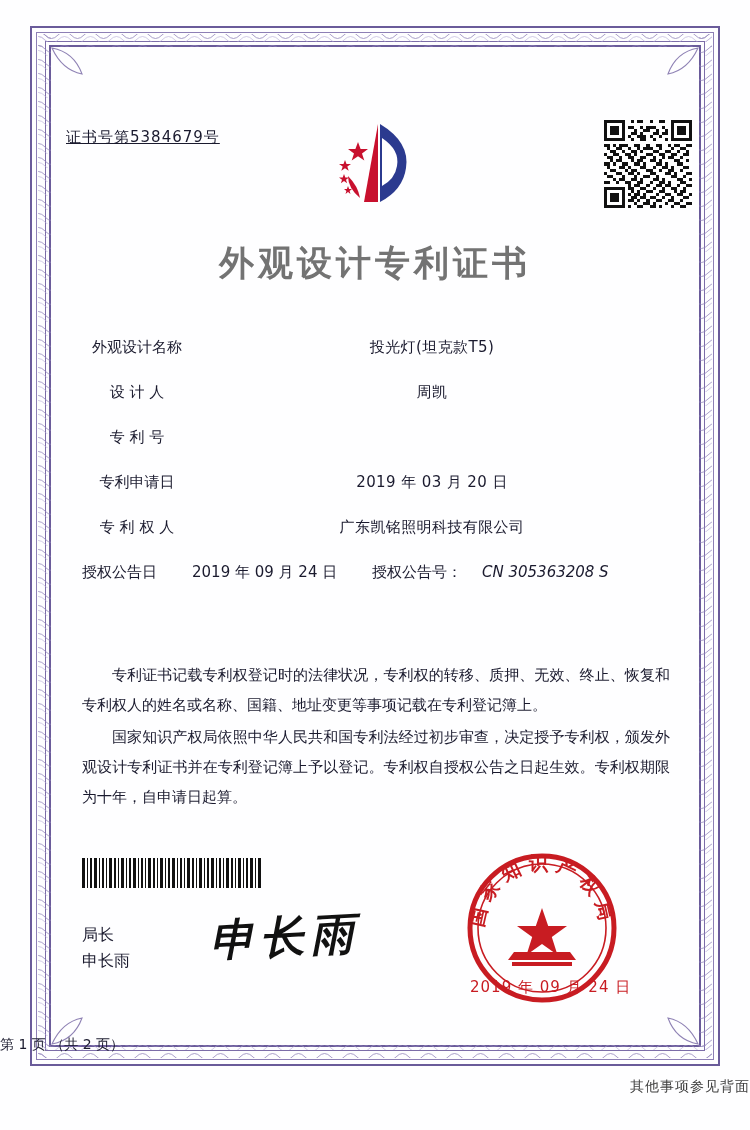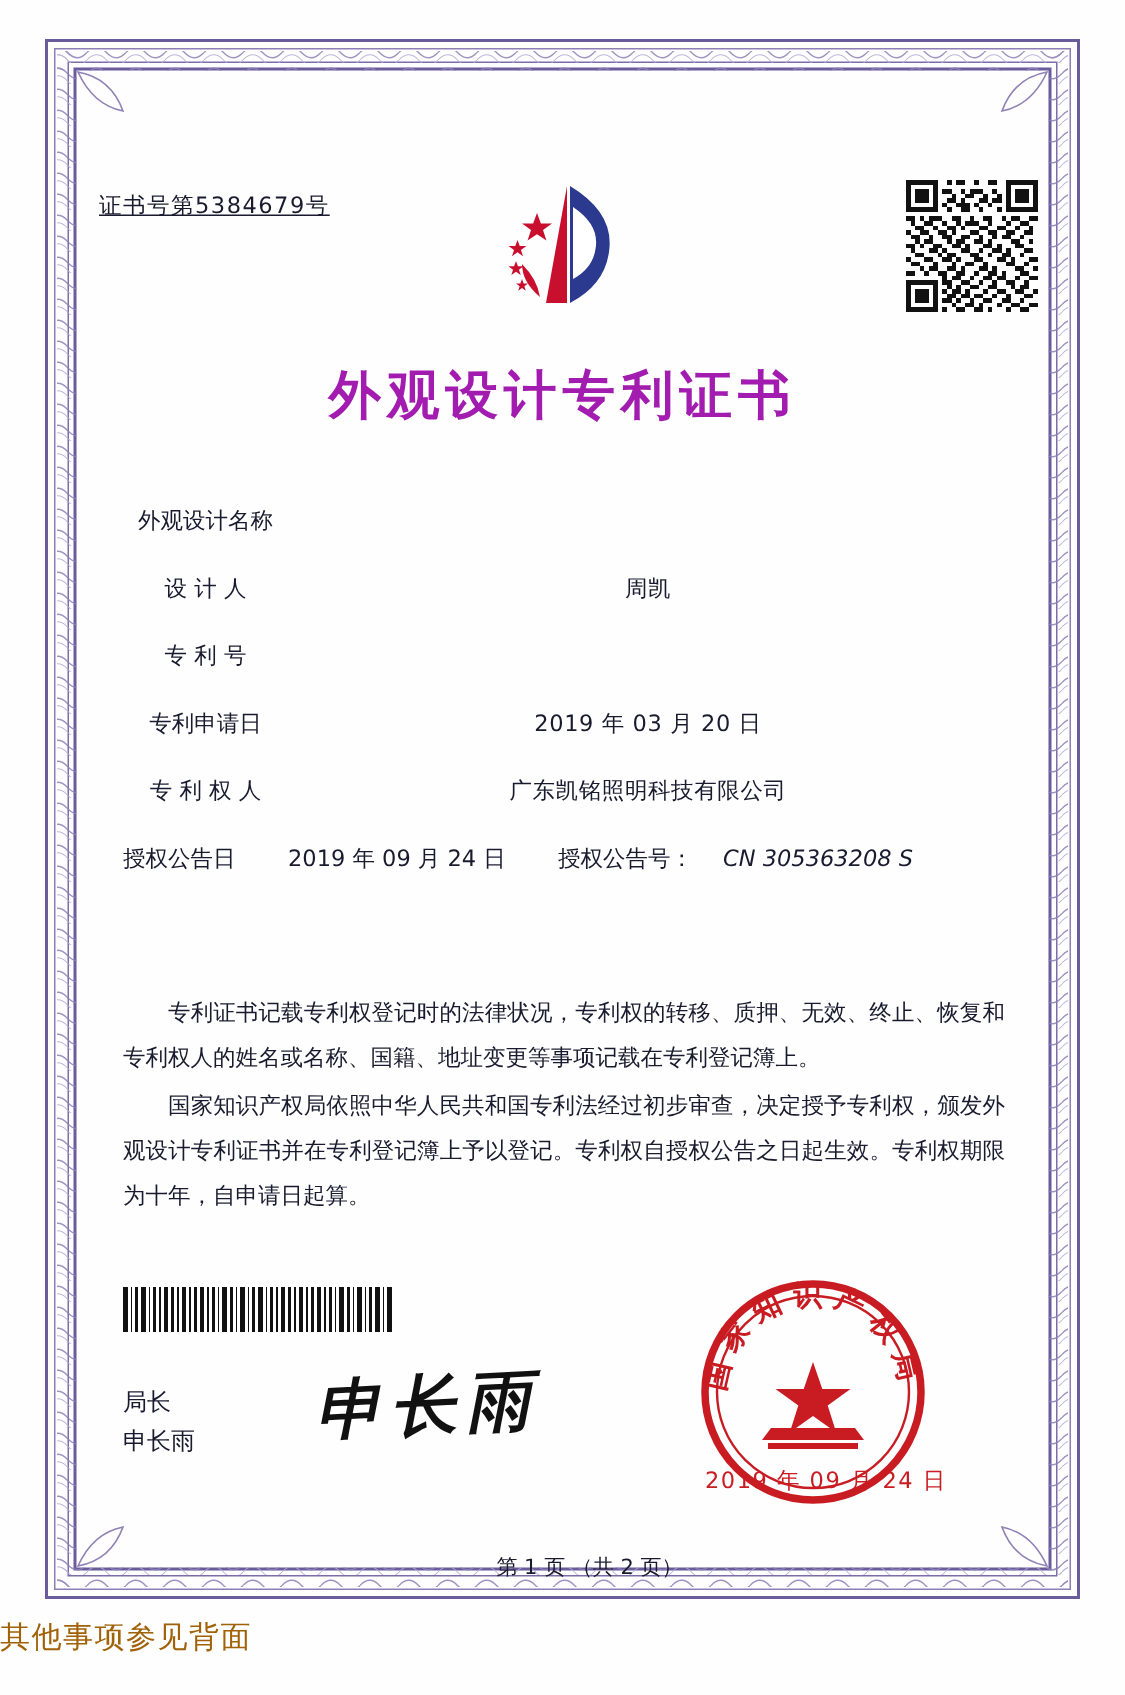--- a/index.html
+++ b/index.html
@@ -82,21 +82,21 @@
 
   .title {
     position: absolute;
     left: 0; right: 0;
     top: 240px;
     text-align: center;
     font-size: 35px;
     font-weight: bold;
     letter-spacing: 4px;
     font-family: "DejaVu Sans", sans-serif;
-    color: #a21caf;
+    color: #737373;
   }
 
   
   .fields {
     position: absolute;
     left: 82px;
     top: 338px;
     width: 590px;
   }
   .row {
@@ -186,33 +186,31 @@
     font-family: "DejaVu Sans", sans-serif;
     color: #c81c22;
     letter-spacing: 1px;
   }
 
   
   .page-no {
     position: absolute;
     left: 0; right: 0;
     top: 1036px;
-    text-align: center;
     font-size: 14px;
     font-family: "DejaVu Sans", sans-serif;
-    margin-left: 36px;
   }
   .footnote {
     position: absolute;
     left: 0; right: 0;
     top: 1078px;
-    text-align: left;
-    font-size: 20px;
-    font-family: "DejaVu Sans", sans-serif;
-    color: #a16207;
+    text-align: right;
+    font-size: 14px;
+    font-family: "DejaVu Sans", sans-serif;
+    color: #404040;
     letter-spacing: 1px;
   }
 </style>
 </head>
 <body>
 
 <div class="page">
 
   <div class="frame-outer"></div>
   <div class="frame-inner"></div>
@@ -448,20 +446,21 @@
         <rect x="22" y="28" width="1" height="1"></rect>
         <rect x="25" y="28" width="2" height="1"></rect>
     </g>
   </svg>
 
   <div class="title">外观设计专利证书</div>
 
   <div class="fields">
     <div class="row">
       <span class="lbl">外观设计名称</span>
+      <span class="val">投光灯(坦克款T5)</span>
     </div>
     <div class="row">
       <span class="lbl">设 计 人</span>
       <span class="val">周凯</span>
     </div>
     <div class="row">
       <span class="lbl">专 利 号</span>
     </div>
     <div class="row">
       <span class="lbl">专利申请日</span>

